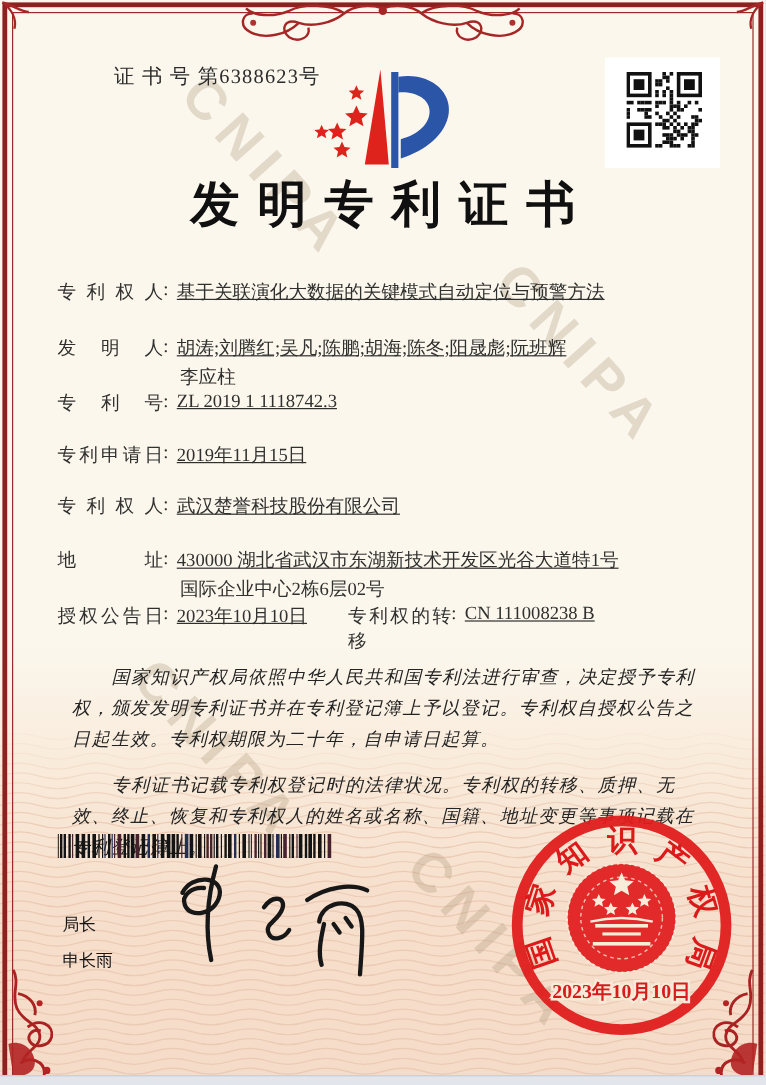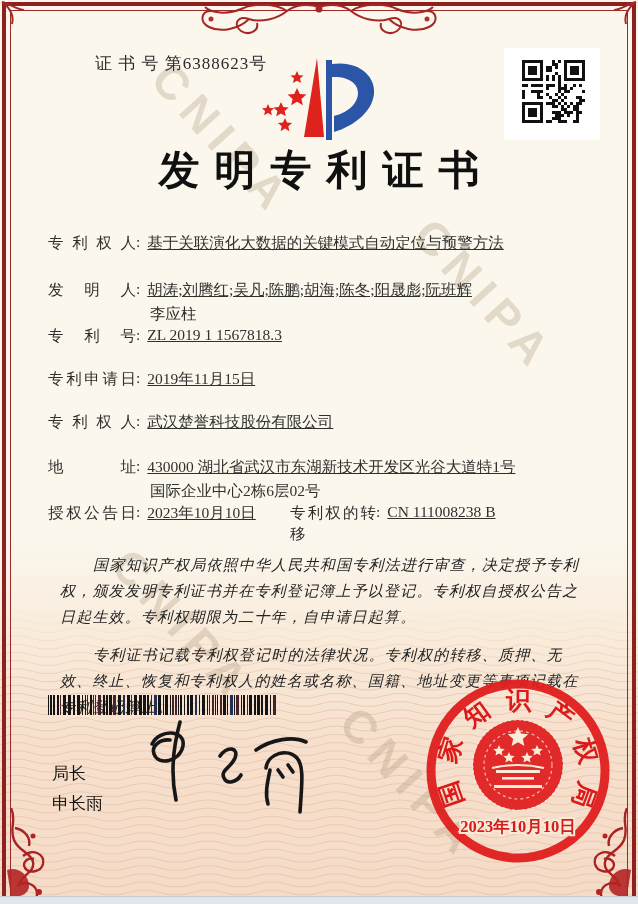--- a/index.html
+++ b/index.html
@@ -28,21 +28,21 @@
   .val{display:inline-block;margin-left:7px;vertical-align:top;max-width:450px;text-decoration:underline;}
   .val2{margin-left:102px;margin-top:3px;}
   .grp2{position:absolute;left:242px;top:0;}
   
   .body-text{position:absolute;left:48px;right:44px;top:540px;font-size:15px;line-height:26px;
              font-style:italic;letter-spacing:1.2px;color:#232323;}
   .body-text p{margin:12px;text-indent:2.2em;}
   
   .barcode{position:absolute;left:48px;top:695px;}
   .sig-label{position:absolute;left:52px;font-family:"Liberation Sans","DejaVu Sans",sans-serif;
-             font-size:17px;color:#161616;}
+             font-size:14px;color:#161616;}
   .signature{position:absolute;left:128px;top:708px;}
   .seal{position:absolute;left:420px;top:675px;}
   .bottom-strip{position:absolute;left:0;top:896px;width:638px;height:8px;
                 background:#e2e6ec;border-top:1px solid #c6ccd4;}
 </style>
 </head>
 <body>
 
 <div class="stage">
   <div class="page">
@@ -285,21 +285,21 @@
     <div class="row" style="top:233px;">
       <span class="lbl">专利权人</span><span class="colon">:</span><span class="val">基于关联演化大数据的关键模式自动定位与预警方法</span>
     </div>
 
     <div class="row" style="top:280px;">
       <span class="lbl">发明人</span><span class="colon">:</span><span class="val">胡涛;刘腾红;吴凡;陈鹏;胡海;陈冬;阳晟彪;阮班辉</span>
       <div class="val2">李应柱</div>
     </div>
 
     <div class="row" style="top:326px;">
-      <span class="lbl">专利号</span><span class="colon">:</span><span class="val">ZL 2019 1 1567818.3</span>
+      <span class="lbl">专利号</span><span class="colon">:</span><span class="val">ZL 2019 1 1118742.3</span>
     </div>
 
     <div class="row" style="top:369px;">
       <span class="lbl">专利申请日</span><span class="colon">:</span><span class="val">2019年11月15日</span>
     </div>
 
     <div class="row" style="top:412px;">
       <span class="lbl">专利权人</span><span class="colon">:</span><span class="val">武汉楚誉科技股份有限公司</span>
     </div>
 

